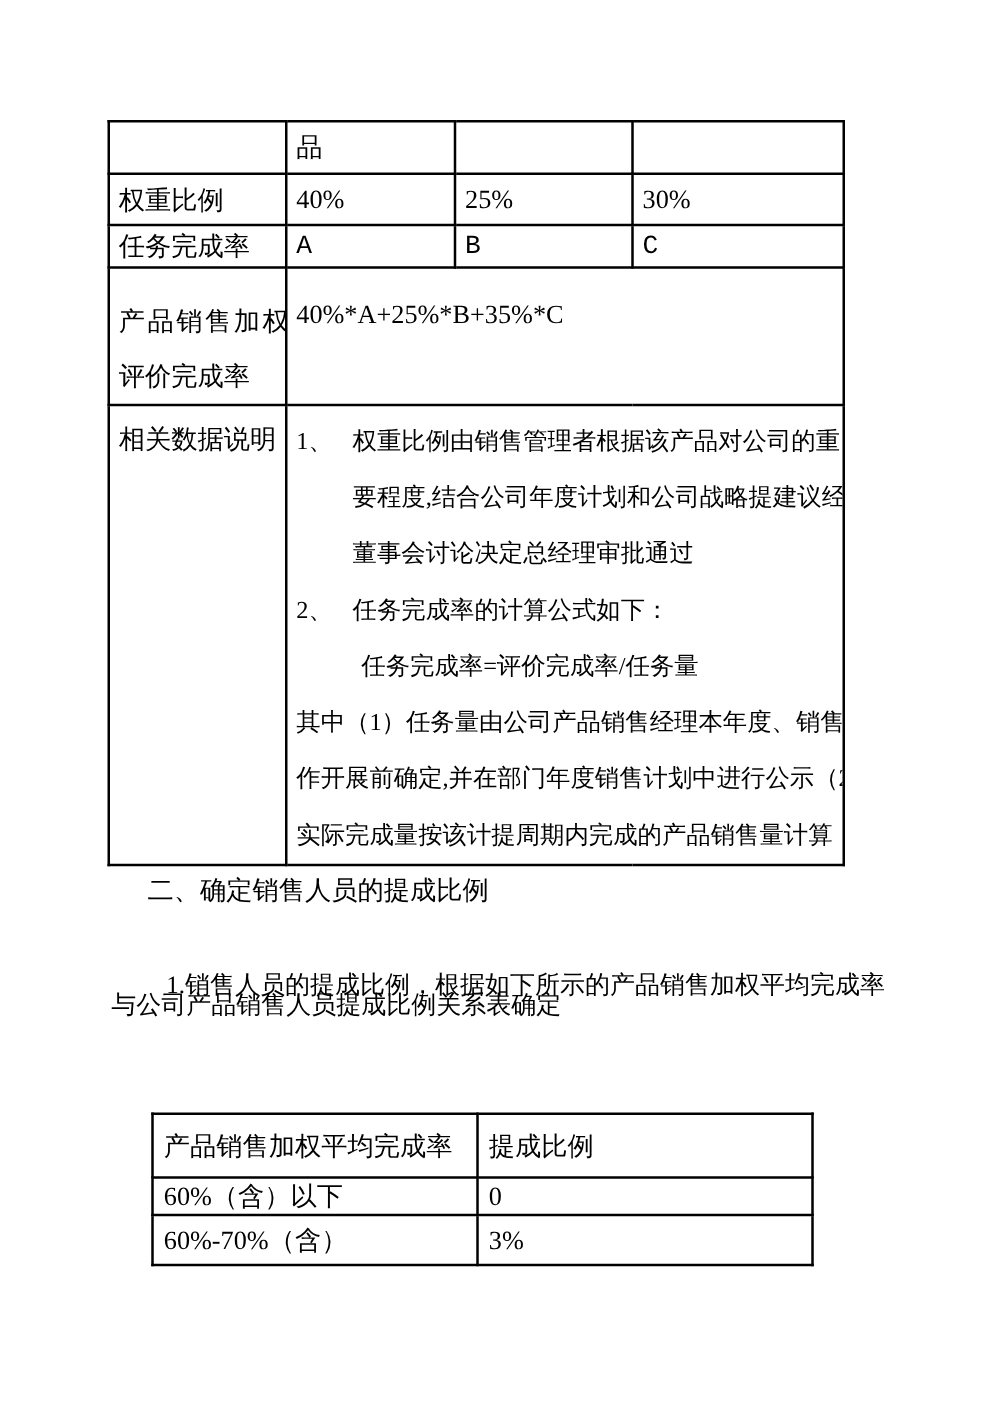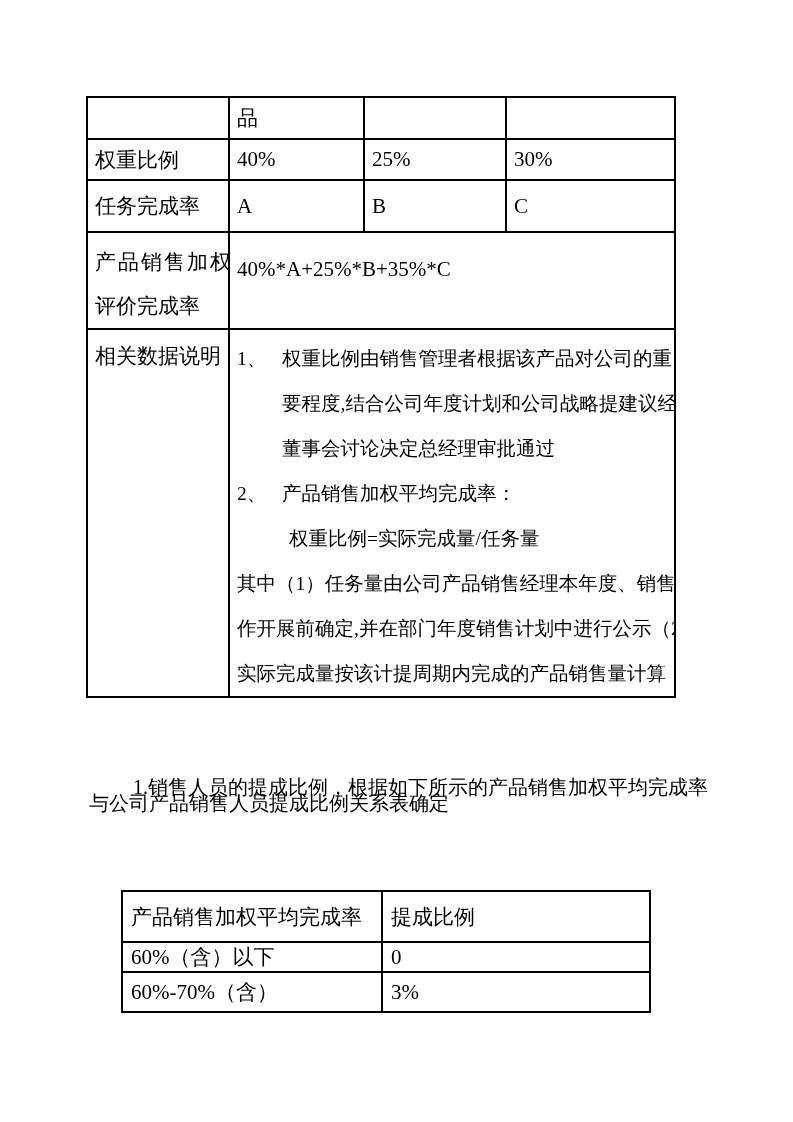--- a/index.html
+++ b/index.html
@@ -12,25 +12,25 @@
   .page { position:absolute; inset:0; background:#fff; }
 
   
   table { border-collapse:collapse; table-layout:fixed; }
   td { border:2px solid #000; font-size:21px; vertical-align:middle; padding-left:7px; overflow:hidden; }
 
   .t1 { position:absolute; left:86px; top:96px; width:588px; }
   .t1 .c1 { width:142px; } .t1 .c2 { width:135px; } .t1 .c3 { width:142px; } .t1 .c4 { width:169px; }
   .t1 .r1 td { height:42px; vertical-align:top; padding-top:6px; }
   .t1 .r2 td { height:41px; }
-  .t1 .r3 td { height:52px; }
+  .t1 .r3 td { height:34px;font-family:Liberation Mono, monospace; }
   .t1 .r4 td { height:84px; vertical-align:top; }
   .t1 .r5 td { height:340px; vertical-align:top; }
 
-  .label2 { padding-top:7px; line-height:44px; }
+  .label2 { padding-top:20px; line-height:44px; }
   .spread { letter-spacing:2px; white-space:nowrap; }
   .formula-cell { padding-top:24px; white-space:nowrap; }
   .notes-label { padding-top:12px; }
 
   .notes { font-size:19.5px; line-height:45px; padding-top:6px; padding-left:7px; }
   .note-item { display:flex; }
   .note-marker { width:45px; flex:0 0 45px; white-space:nowrap; }
   .nline { white-space:nowrap; }
   .indent-formula { margin-left:52px; white-space:nowrap; }
 
@@ -92,34 +92,35 @@
             <span class="note-marker">1、</span>
             <div>
               <div class="nline">权重比例由销售管理者根据该产品对公司的重</div>
               <div class="nline">要程度,结合公司年度计划和公司战略提建议经</div>
               <div class="nline">董事会讨论决定总经理审批通过</div>
             </div>
           </div>
           <div class="note-item">
             <span class="note-marker">2、</span>
             <div>
-              <div class="nline">产品销售加权平均完成率：</div>
+              <div class="nline">任务完成率的计算公式如下：</div>
             </div>
           </div>
-          <div class="indent-formula">权重比例=实际完成量/任务量</div>
+          <div class="indent-formula">任务完成率=评价完成率/任务量</div>
           <div>
             <div class="nline">其中（1）任务量由公司产品销售经理本年度、销售工</div>
             <div class="nline">作开展前确定,并在部门年度销售计划中进行公示（2）</div>
             <div class="nline">实际完成量按该计提周期内完成的产品销售量计算</div>
           </div>
         </td>
       </tr>
     </tbody>
   </table>
 
+  <div class="heading">二、确定销售人员的提成比例</div>
   <div class="pline1">1.销售人员的提成比例，根据如下所示的产品销售加权平均完成率</div>
   <div class="pline2">与公司产品销售人员提成比例关系表确定</div>
 
   <table class="t2">
     <colgroup>
         <col class="c1">
         <col class="c2">
       </colgroup>
     <tbody>
       <tr class="hr">

